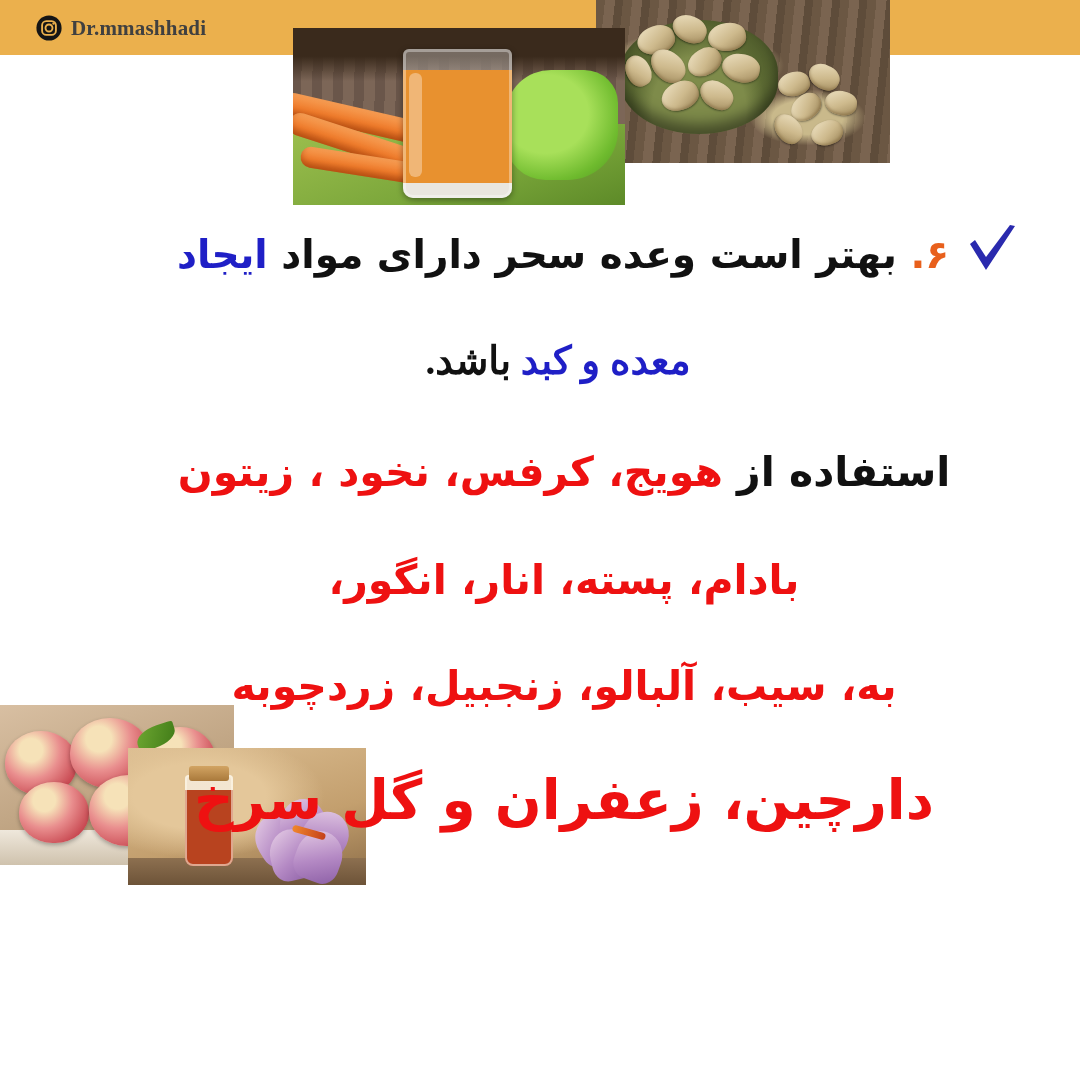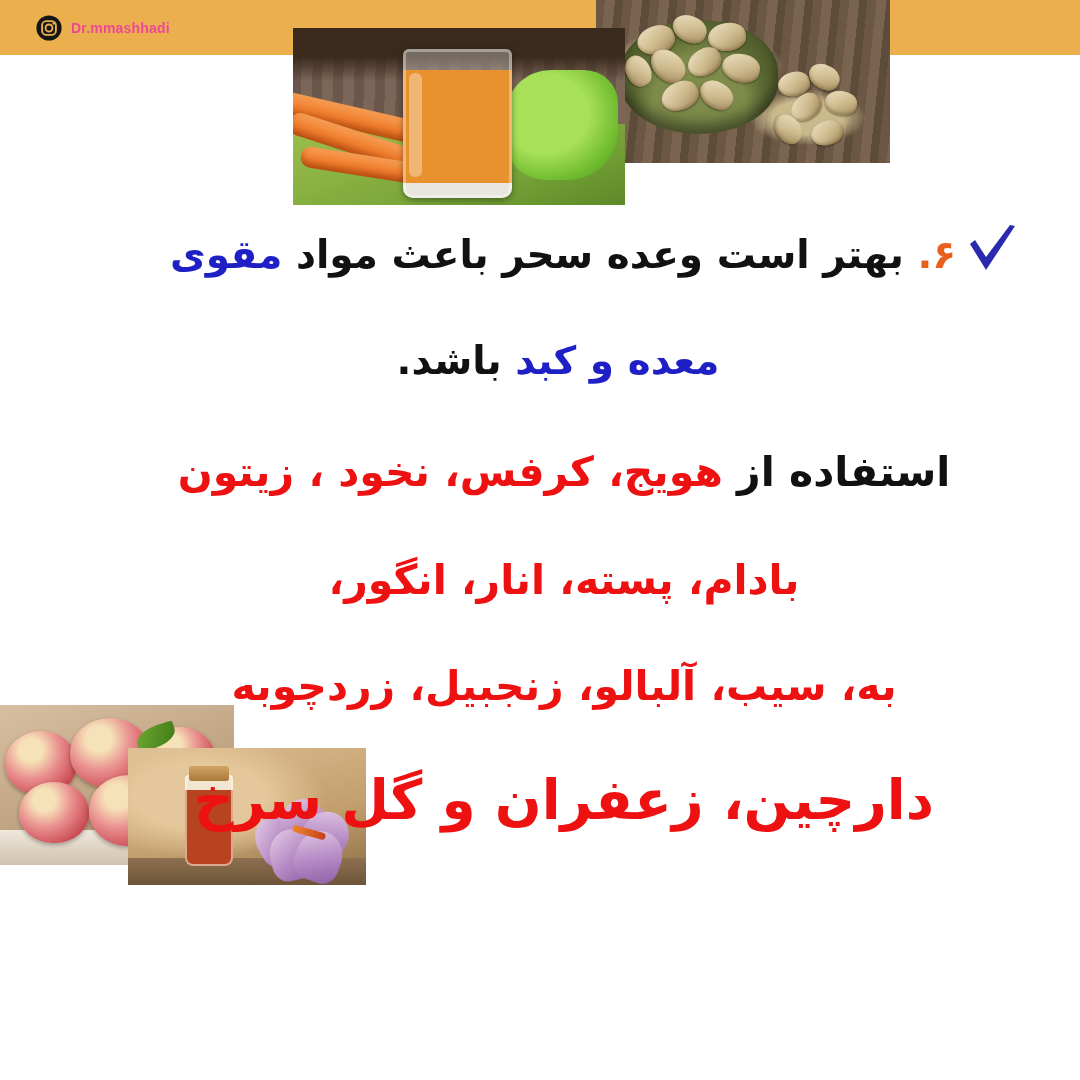--- a/index.html
+++ b/index.html
@@ -15,22 +15,22 @@
   #header-bar{
     position:absolute; left:0; top:0; width:1080px; height:55px;
     background:#ebb04d; z-index:1;
   }
   #handle-block{
     position:absolute; left:36px; top:8px; height:40px;
     display:flex; align-items:center; gap:9px; z-index:4;
   }
   #ig-icon{ width:26px; height:26px; display:block; }
   #handle-text{
-    font-family:Liberation Sans, sans-serif;
-    font-size:14px; font-weight:700; color:#ec4899; letter-spacing:.2px;
+    font-family:Liberation Serif, serif;
+    font-size:21px; font-weight:700; color:#404040; letter-spacing:.2px;
     white-space:nowrap;
   }
 
   
   .photo{ position:absolute; overflow:hidden; }
 
   #photo-pistachio{ left:596px; top:0px; width:294px; height:163px; z-index:3;
      background:
        radial-gradient(ellipse 50% 34% at 33% 40%, #cdbd90 0 38%, rgba(205,189,144,0) 62%),
        radial-gradient(ellipse 30% 26% at 72% 72%, #c9b98b 0 40%, rgba(201,185,139,0) 66%),
@@ -143,21 +143,21 @@
     pointer-events:auto;
     padding-left:48px;
   }
   .seg{ display:inline; }
   .blk{ color:#111111; }
   .org{ color:#e8601c; }
   .blu{ color:#1f1fc6; }
   .red{ color:#ee1111; }
 
   #line1{ top:232px;  font-size:39px; padding-left:46px; }
-  #line2{ top:338px;  font-size:39px; padding-left:36px; }
+  #line2{ top:338px;  font-size:39px; padding-left:36px;font-family:Liberation Serif, serif; }
   #line3{ top:448px;  font-size:41px; }
   #line4{ top:556px;  font-size:41px; }
   #line5{ top:662px;  font-size:41px; }
   #line6{ top:768px;  font-size:55px; }
   #line7{ top:894px;  font-size:38px; }
 
   #check-mark{
     position:absolute; right:62px; top:224px; width:52px; height:54px;
     z-index:7; pointer-events:auto;
   }
@@ -230,21 +230,21 @@
   </div>
 </div>
 
 <div id="content">
 
   <svg id="check-mark" viewBox="0 0 52 54">
     <path d="M4 20 L20 46 L49 2 L44 1 L20 33 L9 16 Z" fill="#2a2aae"></path>
   </svg>
 
   <div class="line" id="line1">
-    <span class="seg org">۶.</span><span class="seg blk"> بهتر است وعده سحر باعث مواد </span><span class="seg blu">مقوی</span>
+    <span class="seg org">۶.</span><span class="seg blk"> بهتر است وعده سحر دارای مواد </span><span class="seg blu">ایجاد</span>
   </div>
 
   <div class="line" id="line2">
     <span class="seg blu">معده و کبد</span><span class="seg blk"> باشد.</span>
   </div>
 
   <div class="line" id="line3">
     <span class="seg blk">استفاده از </span><span class="seg red">هویج، کرفس، نخود ، زیتون</span>
   </div>
 

